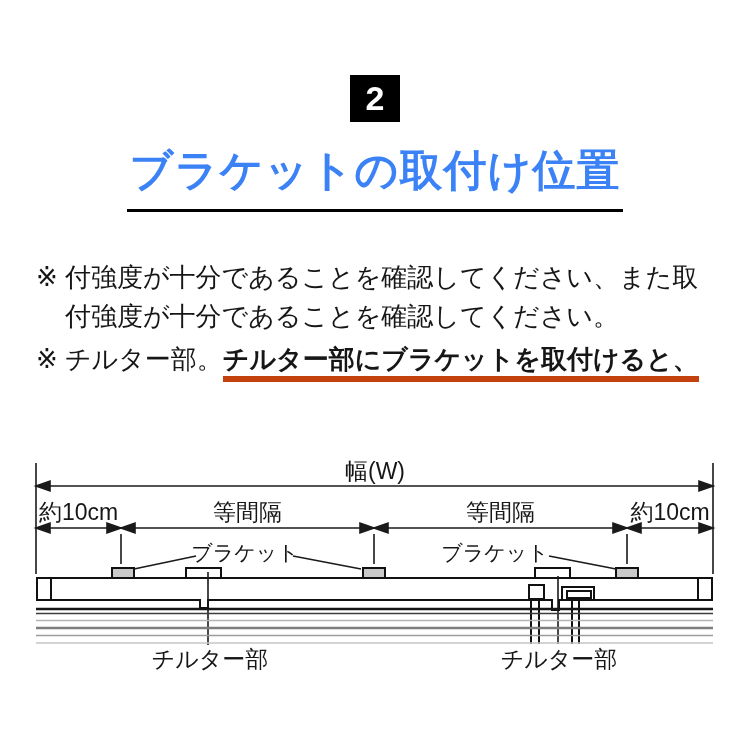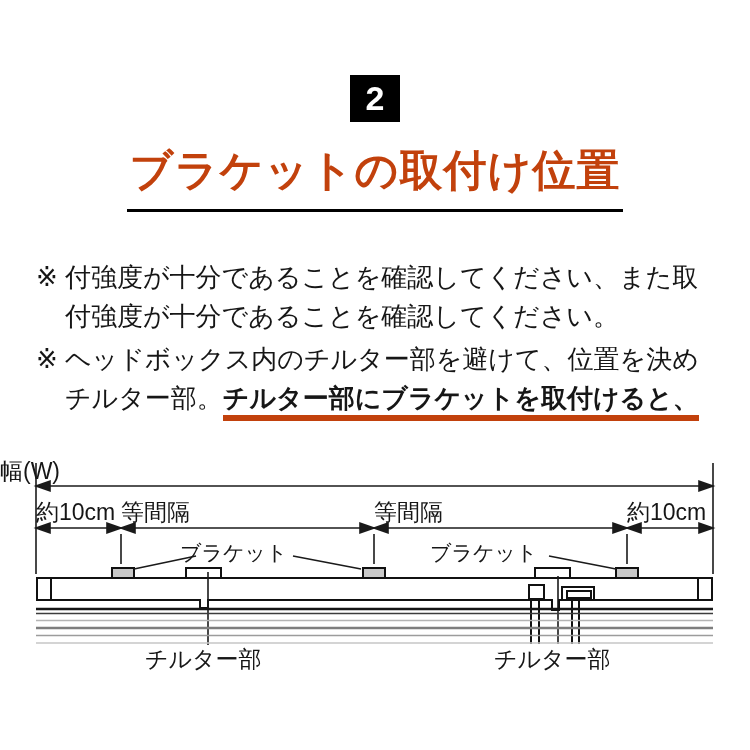--- a/index.html
+++ b/index.html
@@ -10,21 +10,21 @@
   
   .badge{
     position:absolute;left:350px;top:75px;width:50px;height:47px;background:#000;
     display:flex;align-items:center;justify-content:center;
     color:#fff;font-size:34px;font-weight:bold;
   }
   
   .title-wrap{position:absolute;left:0;top:142px;width:750px;text-align:center;}
   .title{
     display:inline-block;font-size:43px;font-weight:bold;letter-spacing:1px;
-    color:#c2410c;border-bottom:3px solid #000;padding:0 2px 9px 2px;white-space:nowrap;
+    color:#3b82f6;border-bottom:3px solid #000;padding:0 2px 9px 2px;white-space:nowrap;
   }
   
   .notes{position:absolute;left:36px;top:258px;width:690px;font-size:26px;line-height:39px;color:#161616;}
   .note{display:flex;margin-bottom:4px;}
   .note-marker{width:29px;flex:0 0 29px;}
   .note-body{flex:1;}
   .note-line{white-space:nowrap;}
   .em{
     font-weight:bold;border-bottom:6px solid #c2410c;padding-bottom:2px;
   }
@@ -42,21 +42,21 @@
   .tilt-square{left:528px;top:584px;width:17px;height:16px;}
   .tilt-double{left:561px;top:586px;width:34px;height:15px;}
   .tilt-double-inner{position:absolute;left:3px;top:2px;width:22px;height:5px;border:2px solid #111;background:#fff;}
   .notch{position:absolute;box-sizing:border-box;background:#fff;
     border-left:2px solid #111;border-right:2px solid #111;border-bottom:2px solid #111;}
   .notch-l{left:199px;top:599px;width:10px;height:10px;}
   .notch-r{left:551px;top:599px;width:9px;height:12px;}
   
   .overlay{position:absolute;left:0;top:0;width:750px;height:750px;pointer-events:none;}
   
-  .dlabel{position:absolute;text-align:left;white-space:nowrap;color:#161616;}
+  .dlabel{position:absolute;text-align:center;white-space:nowrap;color:#161616;}
   .lbl-width{left:0;width:750px;top:456px;font-size:23px;}
   .lbl-m-left{left:36px;width:85px;top:497px;font-size:23px;}
   .lbl-s-left{left:121px;width:253px;top:497px;font-size:23px;}
   .lbl-s-right{left:374px;width:253px;top:497px;font-size:23px;}
   .lbl-m-right{left:627px;width:86px;top:497px;font-size:23px;}
   .lbl-b-left{left:180px;width:130px;top:539px;font-size:21px;}
   .lbl-b-right{left:430px;width:130px;top:539px;font-size:21px;}
   .lbl-t-left{left:145px;width:130px;top:644px;font-size:23px;}
   .lbl-t-right{left:494px;width:130px;top:644px;font-size:23px;}
 </style>
@@ -77,21 +77,20 @@
     <div class="note">
       <span class="note-marker">※</span>
       <div class="note-body">
         <div class="note-line"><span>付強度が十分であることを確認してください、また取</span></div>
         <div class="note-line"><span>付強度が十分であることを確認してください。</span></div>
       </div>
     </div>
     <div class="note">
       <span class="note-marker">※</span>
       <div class="note-body">
-        <div class="note-line"><span>ヘッドボックス内のチルター部を避けて、位置を決め</span></div>
         <div class="note-line"><span>チルター部。</span><span class="em">チルター部にブラケットを取付けると、</span></div>
       </div>
     </div>
   </div>
 
   <div class="diagram">
 
     <div class="box headbox"></div>
     <div class="endcap endcap-l"></div>
     <div class="endcap endcap-r"></div>

